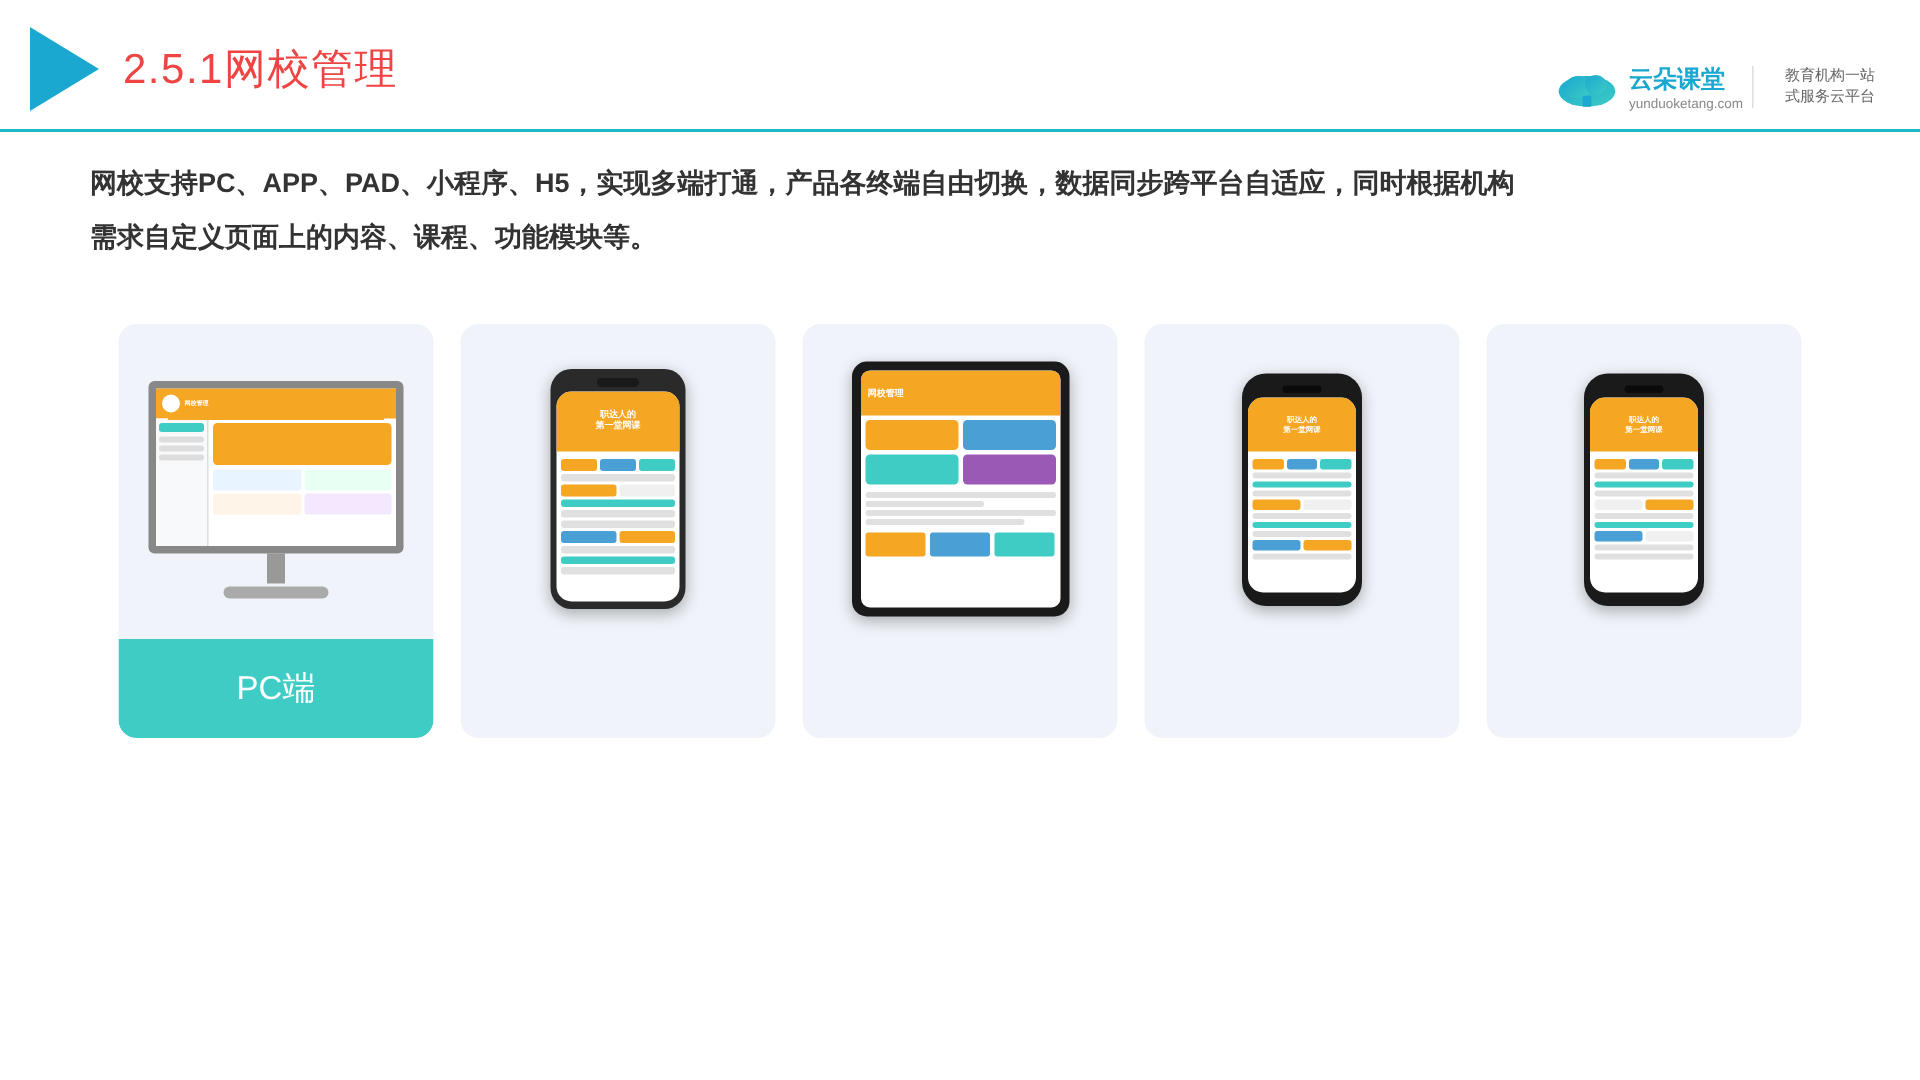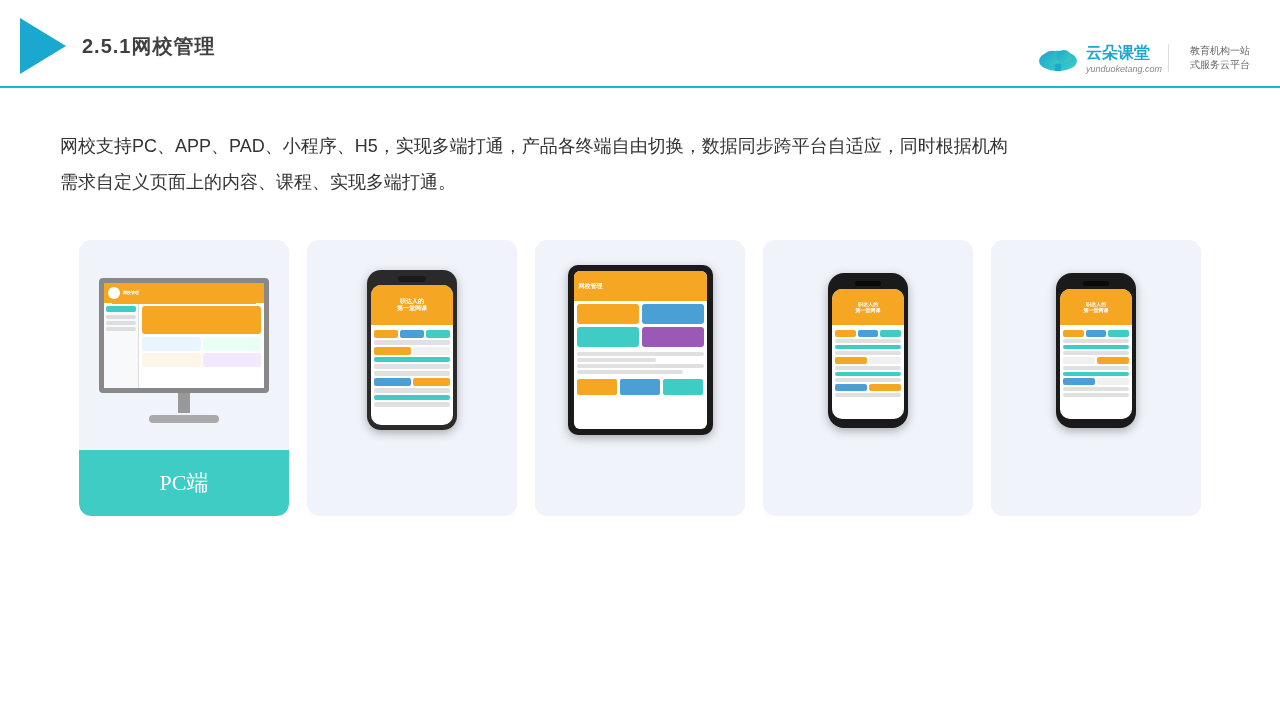--- a/index.html
+++ b/index.html
@@ -26,56 +26,56 @@
       gap: 16px;
     }
     .logo-triangle {
       width: 0;
       height: 0;
       border-top: 28px solid transparent;
       border-bottom: 28px solid transparent;
       border-left: 46px solid #1aa8d0;
     }
     .page-title {
-      font-size: 20px;
-      font-weight: 700;
-      color: #404040;
+      font-size: 28px;
+      font-weight: 400;
+      color: #ef4444;
       letter-spacing: 1px;
     }
     .header-right {
       display: flex;
       flex-direction: column;
       align-items: flex-end;
       margin-top: 24px;
     }
     .brand-logo {
       display: flex;
       align-items: center;
       gap: 6px;
     }
     .cloud-icon {
       width: 44px;
       height: 32px;
     }
 
     
     .description {
-      padding: 40px 60px 20px 60px;
+      padding: 16px 60px 20px 60px;
       font-size: 18px;
       color: #333;
       line-height: 2;
+      font-weight: bold;
     }
 
     
     .cards-container {
       display: flex;
       gap: 18px;
       padding: 20px 50px 30px 50px;
       justify-content: center;
-      font-family: Liberation Serif, serif;
     }
 
     .card {
       background: #f0f4fa;
       border-radius: 12px;
       width: 210px;
       display: flex;
       flex-direction: column;
       align-items: center;
       overflow: hidden;
@@ -342,31 +342,31 @@
             <stop offset="100%" style="stop-color:#3eccc4"></stop>
           </linearGradient>
         </defs>
         <ellipse cx="30" cy="26" rx="26" ry="14" fill="url(#cloudGrad)"></ellipse>
         <ellipse cx="22" cy="22" rx="12" ry="10" fill="url(#cloudGrad)"></ellipse>
         <ellipse cx="38" cy="20" rx="10" ry="9" fill="url(#cloudGrad)"></ellipse>
         <rect x="26" y="30" width="8" height="10" fill="#1aa8d0" rx="1"></rect>
       </svg>
       <div>
         <div style="font-size:16px;color:#1aa8d0;font-weight:600;">云朵课堂</div>
-        <div style="font-size:9px;color:#888;font-style:italic;">yunduoketang.com</div>
+        <div style="font-size:9px;color:#888;">yunduoketang.com</div>
       </div>
       <div style="font-size:10px;color:#666;line-height:1.4;white-space:pre-line;border-left:1px solid #ddd;padding-left:21px;">教育机构一站
 式服务云平台</div>
     </div>
   </div>
 </div>
 
 <div class="description">
   <div>网校支持PC、APP、PAD、小程序、H5，实现多端打通，产品各终端自由切换，数据同步跨平台自适应，同时根据机构</div>
-  <div>需求自定义页面上的内容、课程、实现多端打通。</div>
+  <div>需求自定义页面上的内容、课程、功能模块等。</div>
 </div>
 
 <div class="cards-container">
 
   <div class="card">
     <div class="card-image-area">
       <div class="pc-monitor">
         <div class="monitor-screen">
           <div class="monitor-screen-content">
             <div style="height:20px;background:#f5a623;display:flex;align-items:center;padding:0 4px;">

